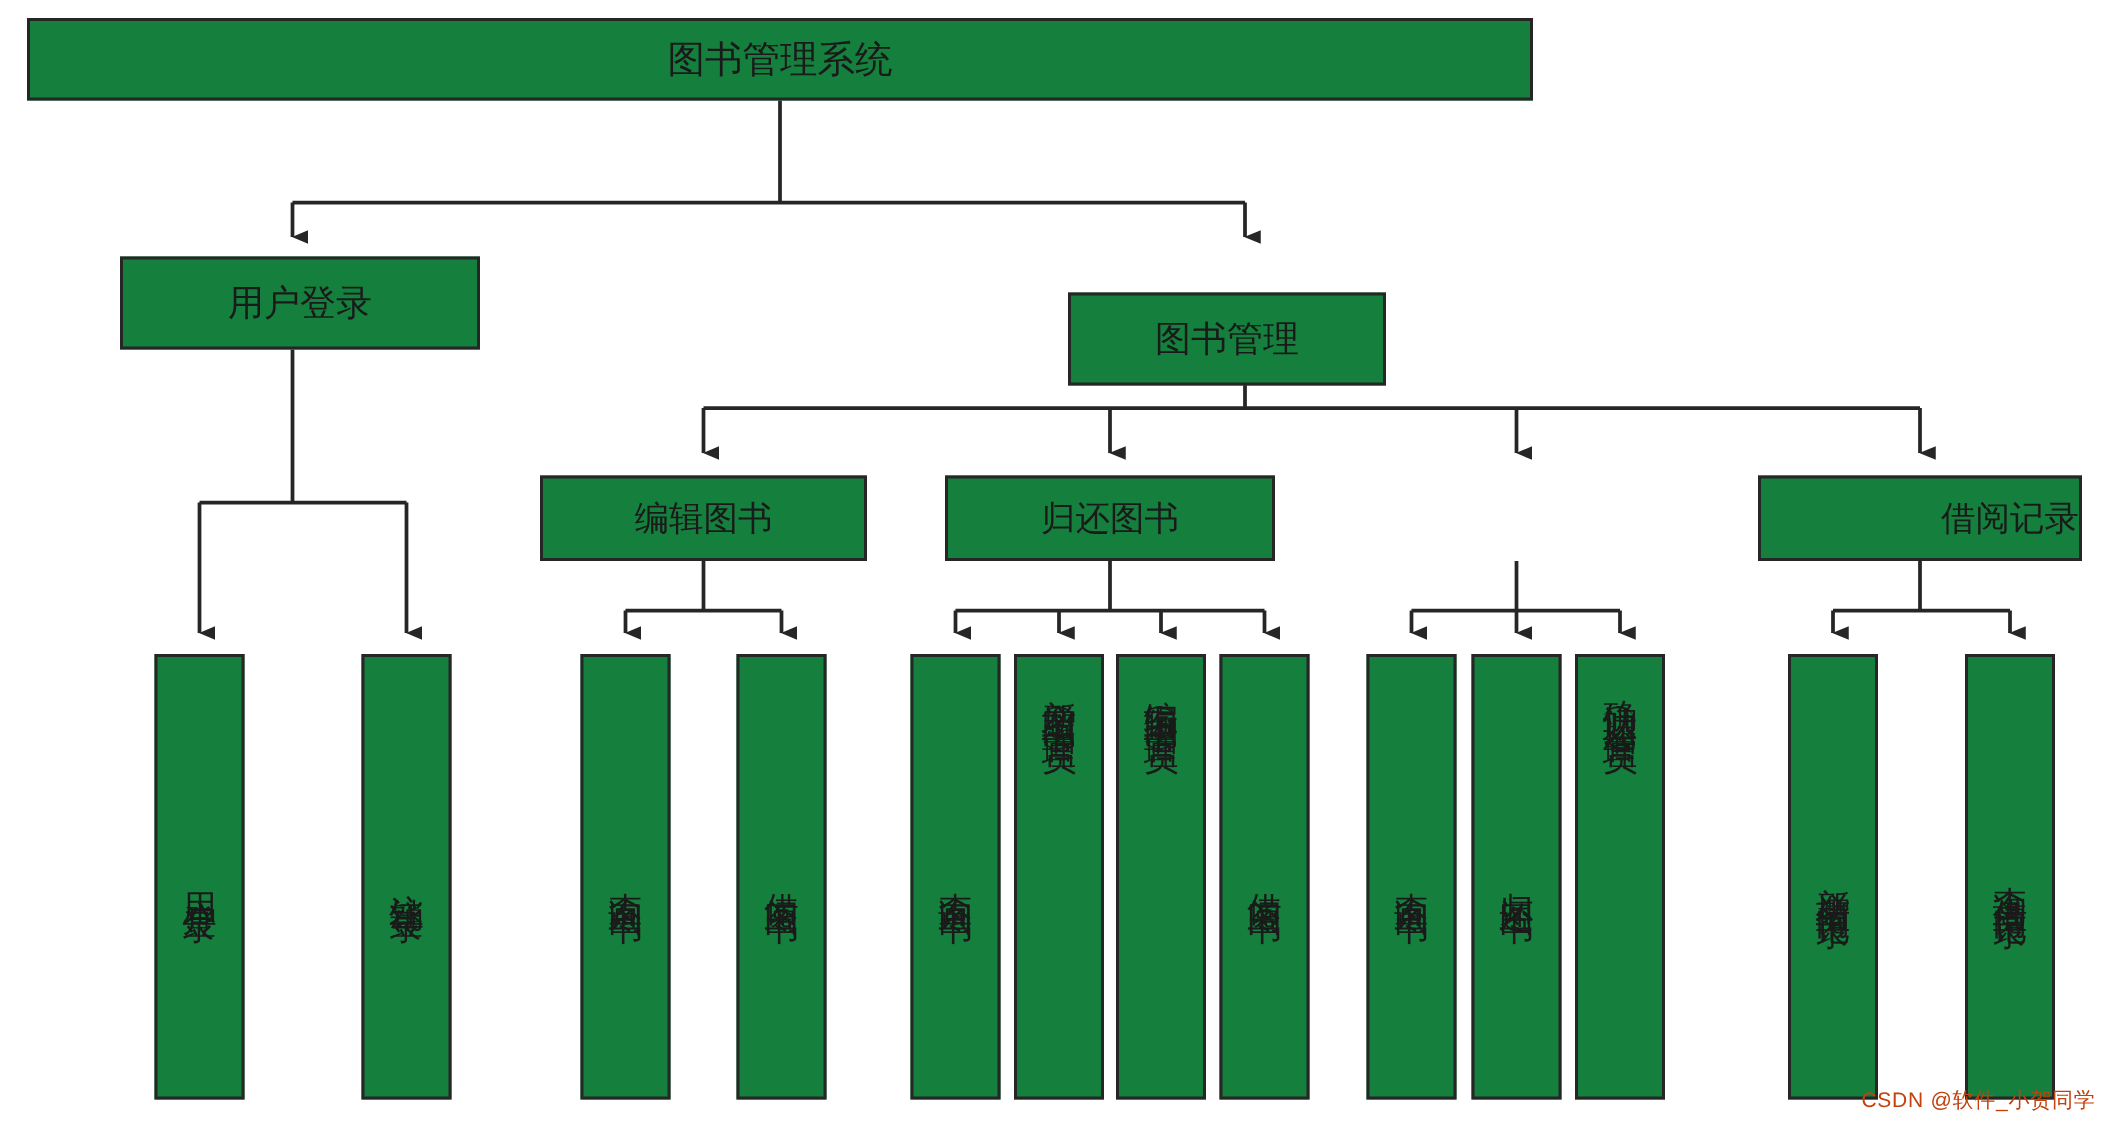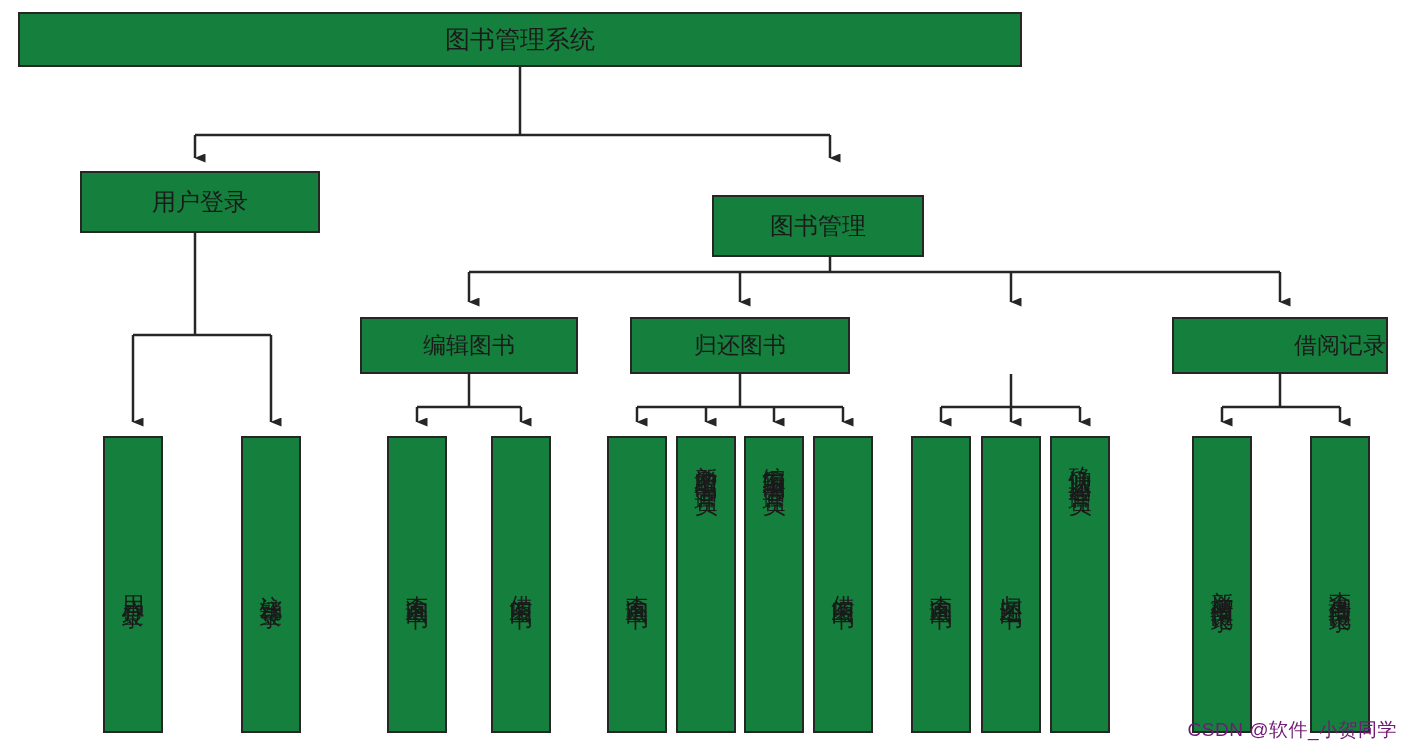--- a/index.html
+++ b/index.html
@@ -63,22 +63,22 @@
     white-space: nowrap;
   }
   .node.leaf.center-text {
     align-items: center;
     padding-top: 0;
   }
   #watermark {
     position: absolute;
     right: 8px;
     bottom: 4px;
-    font-size: 19px;
-    color: #701a75;
+    font-size: 14px;
+    color: #c2410c;
     letter-spacing: 0.5px;
     white-space: nowrap;
     z-index: 5;
   }
 </style>
 </head>
 <body>
 
 <div id="diagram-canvas">
 

